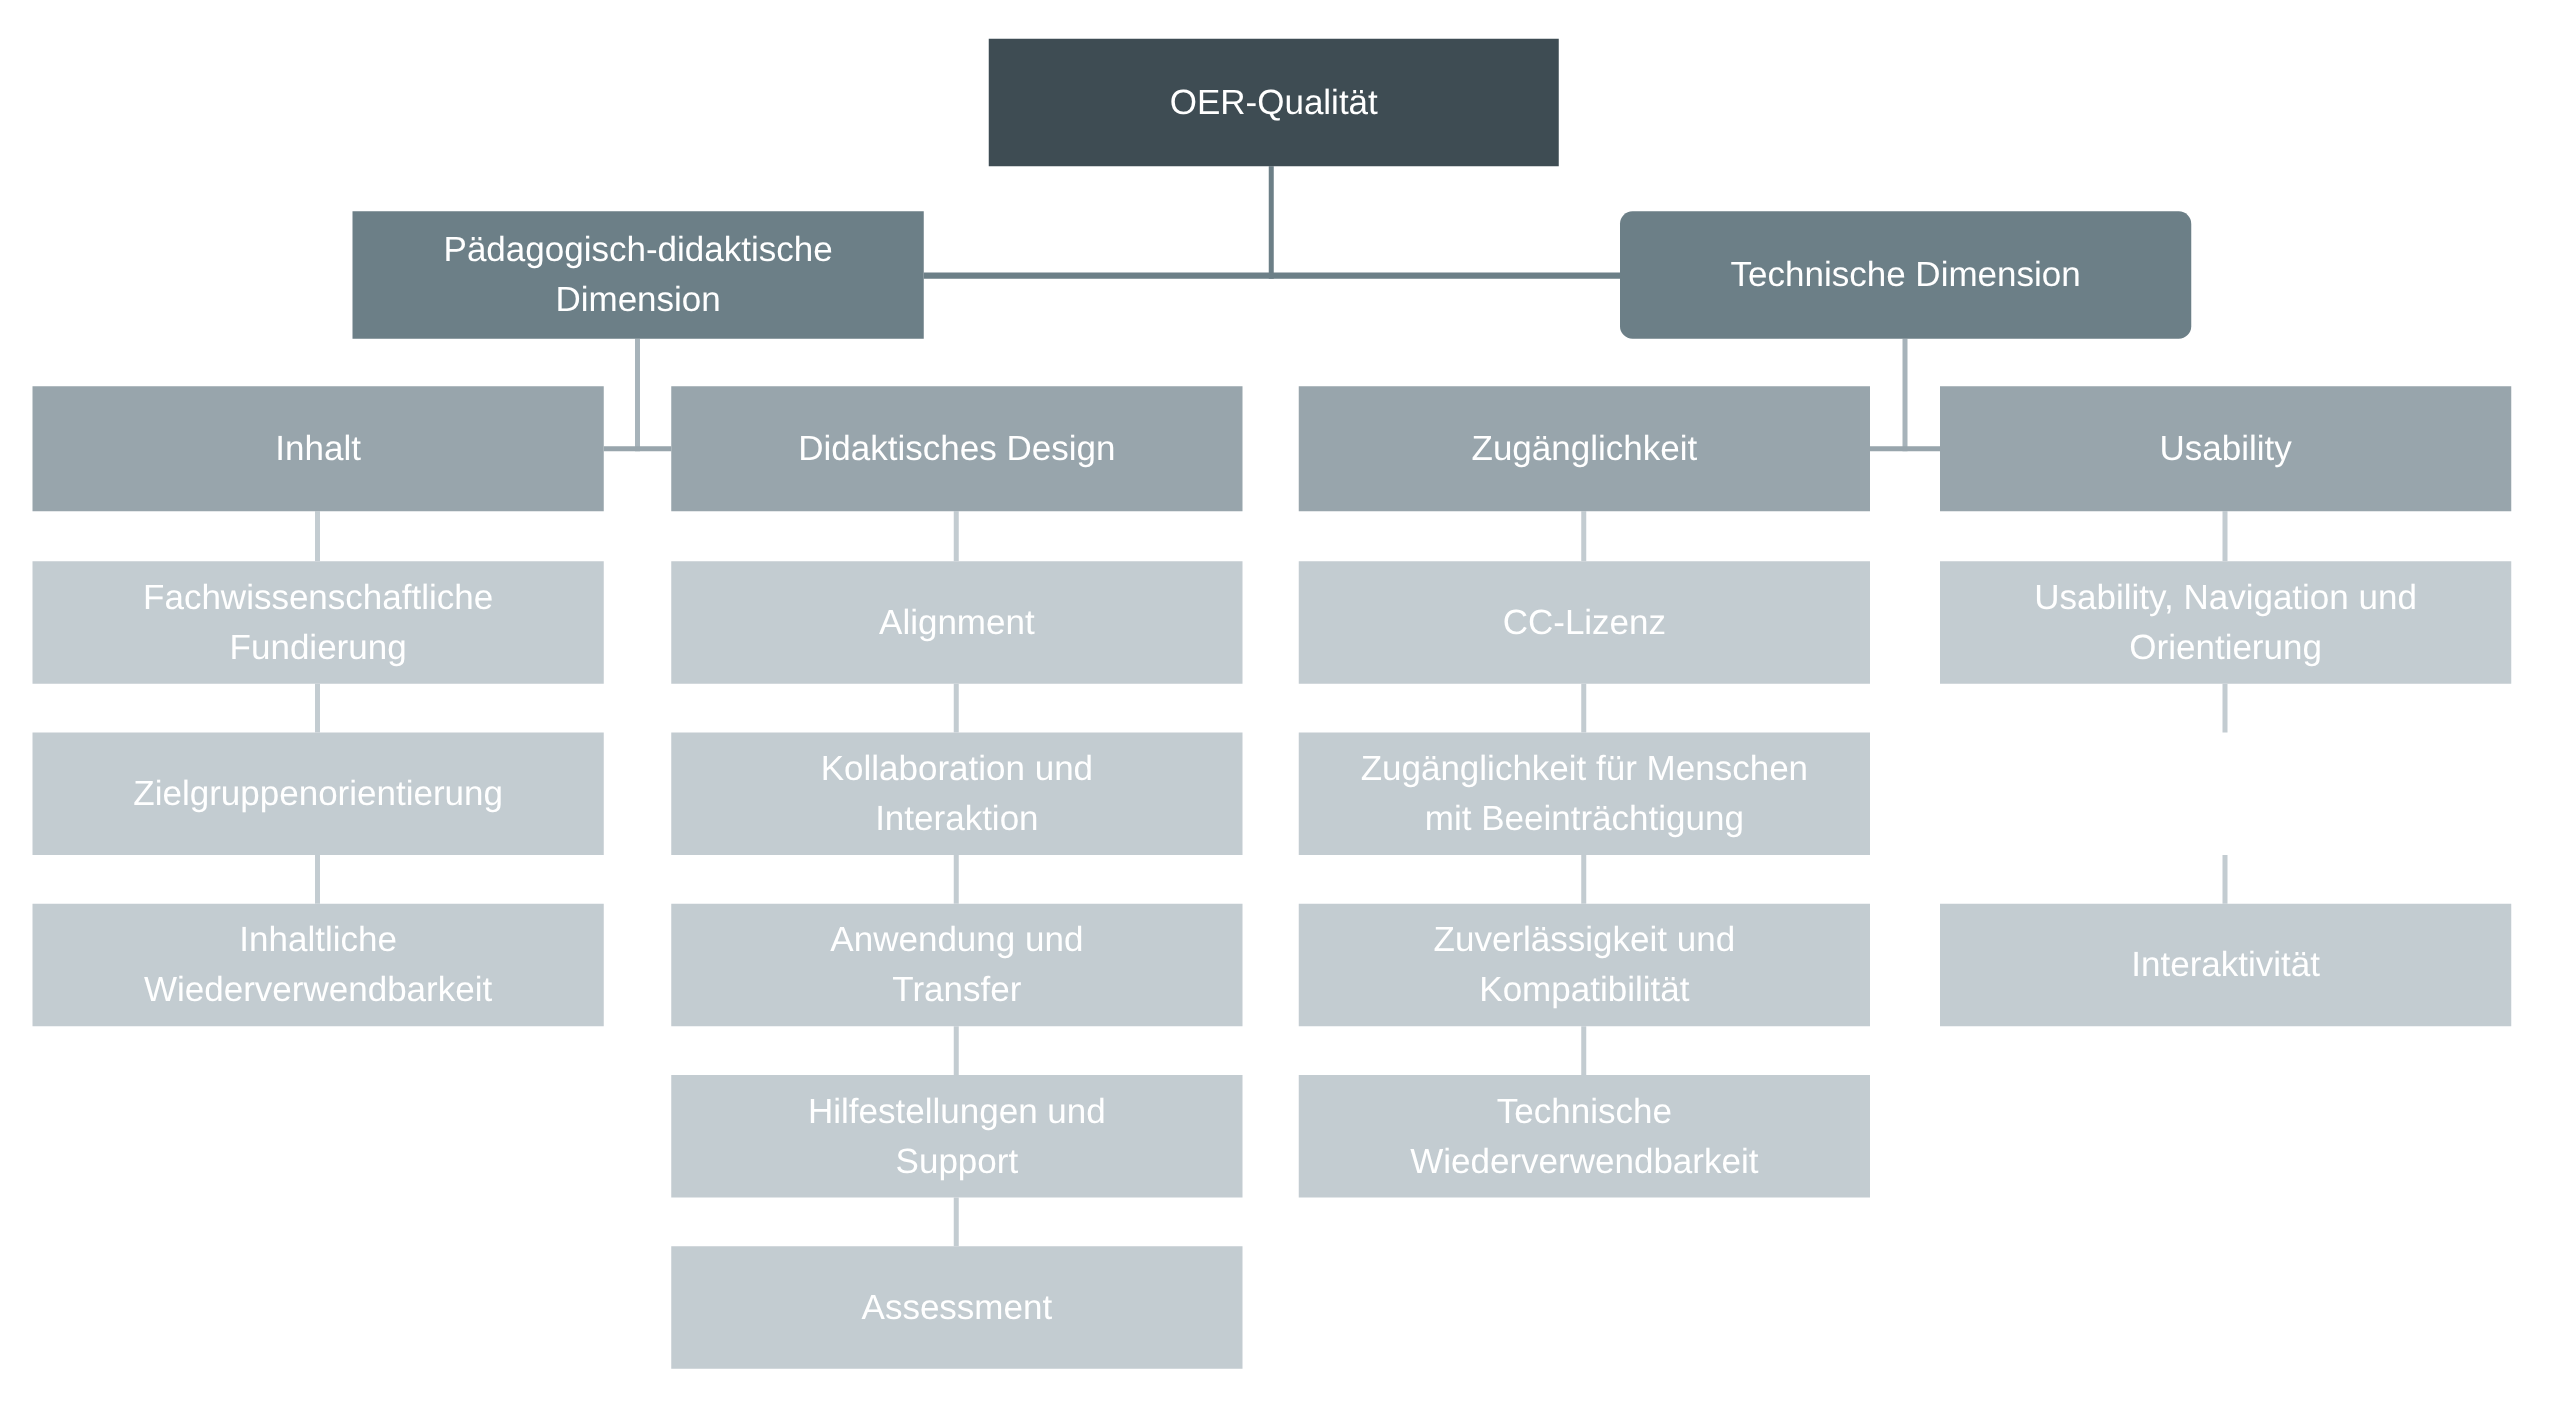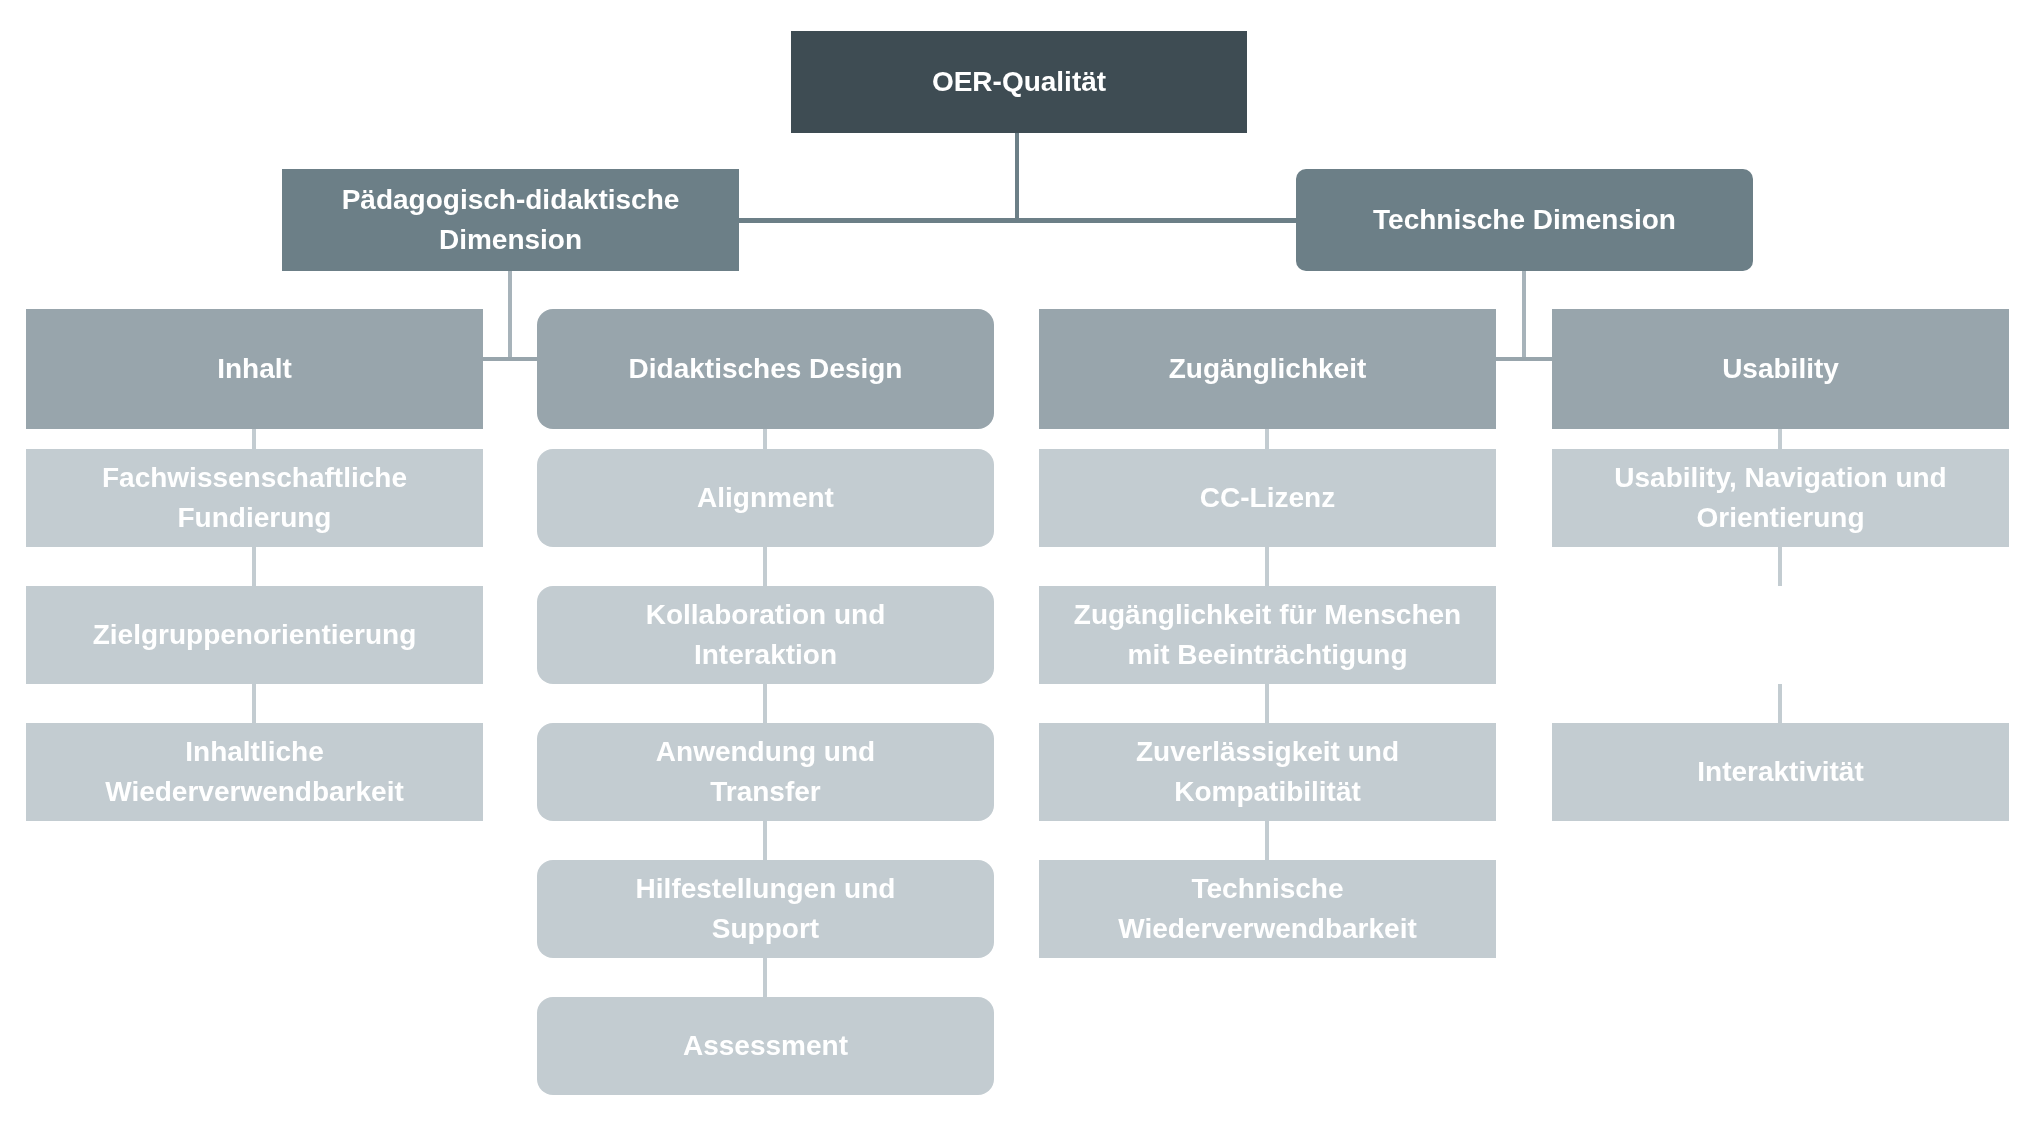--- a/index.html
+++ b/index.html
@@ -22,34 +22,34 @@
   }
   .box{
     position:absolute;
     width:457px;
     box-sizing:border-box;
     padding:0 10px;
     display:flex;
     align-items:center;
     justify-content:center;
     text-align:center;
-    font-weight:700;
+    font-weight:400;
     font-size:28px;
     line-height:40px;
     color:var(--text);
     white-space:pre-line;
   }
   .l1{background:var(--level1);height:102px;}
   .l2{background:var(--level2);height:102px;}
-  .l3{background:var(--level3);height:120px;}
+  .l3{background:var(--level3);height:100px;}
   .l4{background:var(--level4);height:98px;}
 
   
   .c1{left:26px;}
-  .c2{left:537px;border-radius:16px;}
+  .c2{left:537px;}
   .c3{left:1039px;}
   .c4{left:1552px;}
   
   .rowh{top:309px;}
   .row1{top:449px;}
   .row2{top:586px;}
   .row3{top:723px;}
   .row4{top:860px;}
   .row5{top:997px;}
   

